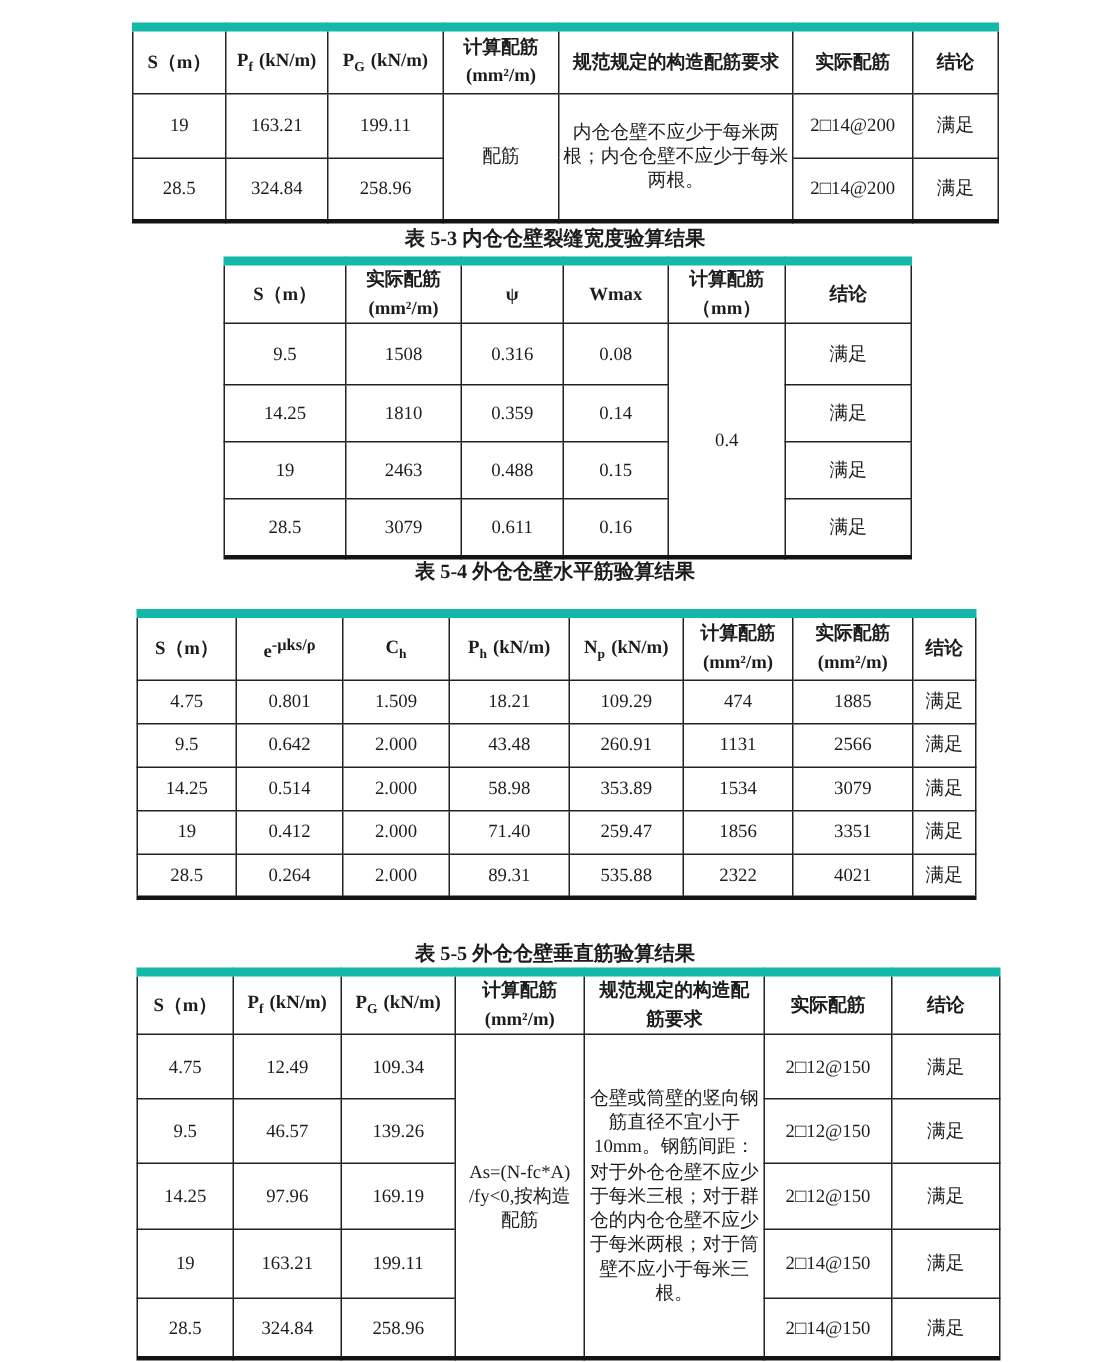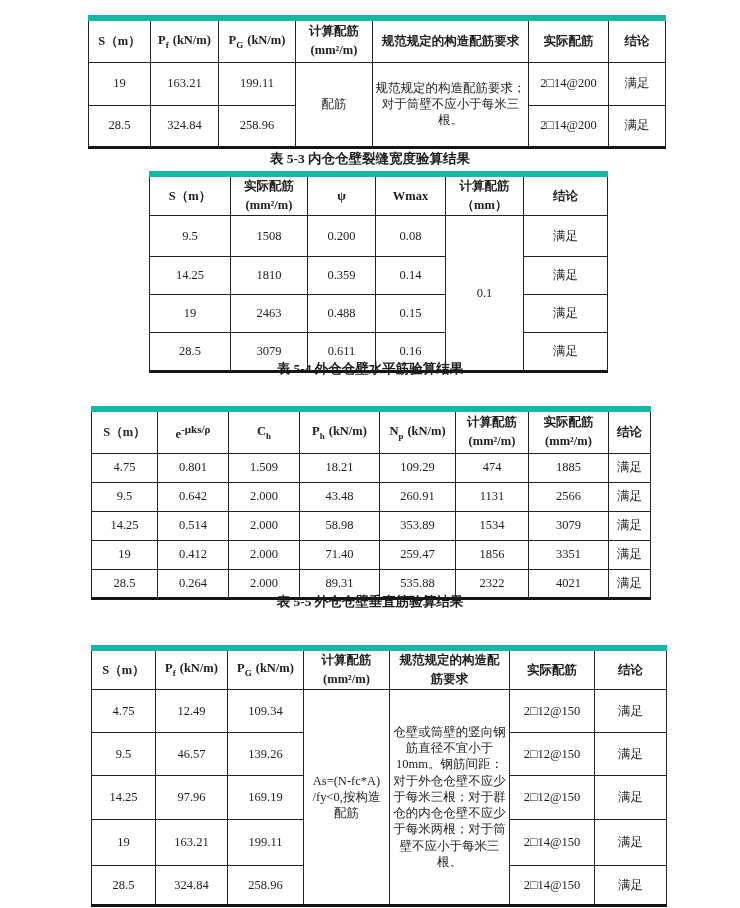--- a/index.html
+++ b/index.html
@@ -54,21 +54,21 @@
 (mm²/m)</th>
       <th>规范规定的构造配筋要求</th>
       <th>实际配筋</th>
       <th>结论</th>
     </tr>
     <tr style="height:43px">
       <td>19</td>
       <td>163.21</td>
       <td>199.11</td>
       <td rowspan="2" class="calc-top">配筋</td>
-      <td rowspan="2" class="spec-cell">规范规定的构造配筋要求；对于筒壁不应小于每米三根。</td>
+      <td rowspan="2" class="spec-cell">内仓仓壁不应少于每米两根；内仓仓壁不应少于每米两根。</td>
       <td>2□14@200</td>
       <td>满足</td>
     </tr>
     <tr style="height:42px">
       <td>28.5</td>
       <td>324.84</td>
       <td>258.96</td>
       <td>2□14@200</td>
       <td>满足</td>
     </tr>
@@ -93,23 +93,23 @@
 (mm²/m)</th>
       <th>ψ</th>
       <th>Wmax</th>
       <th class="pre">计算配筋
 （mm）</th>
       <th>结论</th>
     </tr>
     <tr style="height:41px">
       <td>9.5</td>
       <td>1508</td>
-      <td>0.200</td>
+      <td>0.316</td>
       <td>0.08</td>
-      <td rowspan="4">0.1</td>
+      <td rowspan="4">0.4</td>
       <td>满足</td>
     </tr>
     <tr style="height:38px">
       <td>14.25</td>
       <td>1810</td>
       <td>0.359</td>
       <td>0.14</td>
       <td>满足</td>
     </tr>
     <tr style="height:38px">
@@ -122,21 +122,21 @@
     <tr style="height:39px">
       <td>28.5</td>
       <td>3079</td>
       <td>0.611</td>
       <td>0.16</td>
       <td>满足</td>
     </tr>
   </tbody>
     </table>
 
-  <div class="tbl-title" style="top:360px">表 5-4 外仓仓壁水平筋验算结果</div>
+  <div class="tbl-title" style="top:372px">表 5-4 外仓仓壁水平筋验算结果</div>
 
   <table class="tbl" style="left:91px;top:406px;width:559px">
     <colgroup>
       <col style="width:66px">
         <col style="width:71px">
         <col style="width:71px">
         <col style="width:80px">
       <col style="width:76px">
         <col style="width:73px">
         <col style="width:80px">
@@ -201,21 +201,21 @@
       <td>2.000</td>
       <td>89.31</td>
       <td>535.88</td>
       <td>2322</td>
       <td>4021</td>
       <td>满足</td>
     </tr>
   </tbody>
     </table>
 
-  <div class="tbl-title" style="top:593px">表 5-5 外仓仓壁垂直筋验算结果</div>
+  <div class="tbl-title" style="top:627px">表 5-5 外仓仓壁垂直筋验算结果</div>
 
   <table class="tbl" style="left:91px;top:645px;width:575px">
     <colgroup>
       <col style="width:64px">
         <col style="width:72px">
         <col style="width:76px">
       <col style="width:86px">
         <col style="width:120px">
         <col style="width:85px">
         <col style="width:72px">

